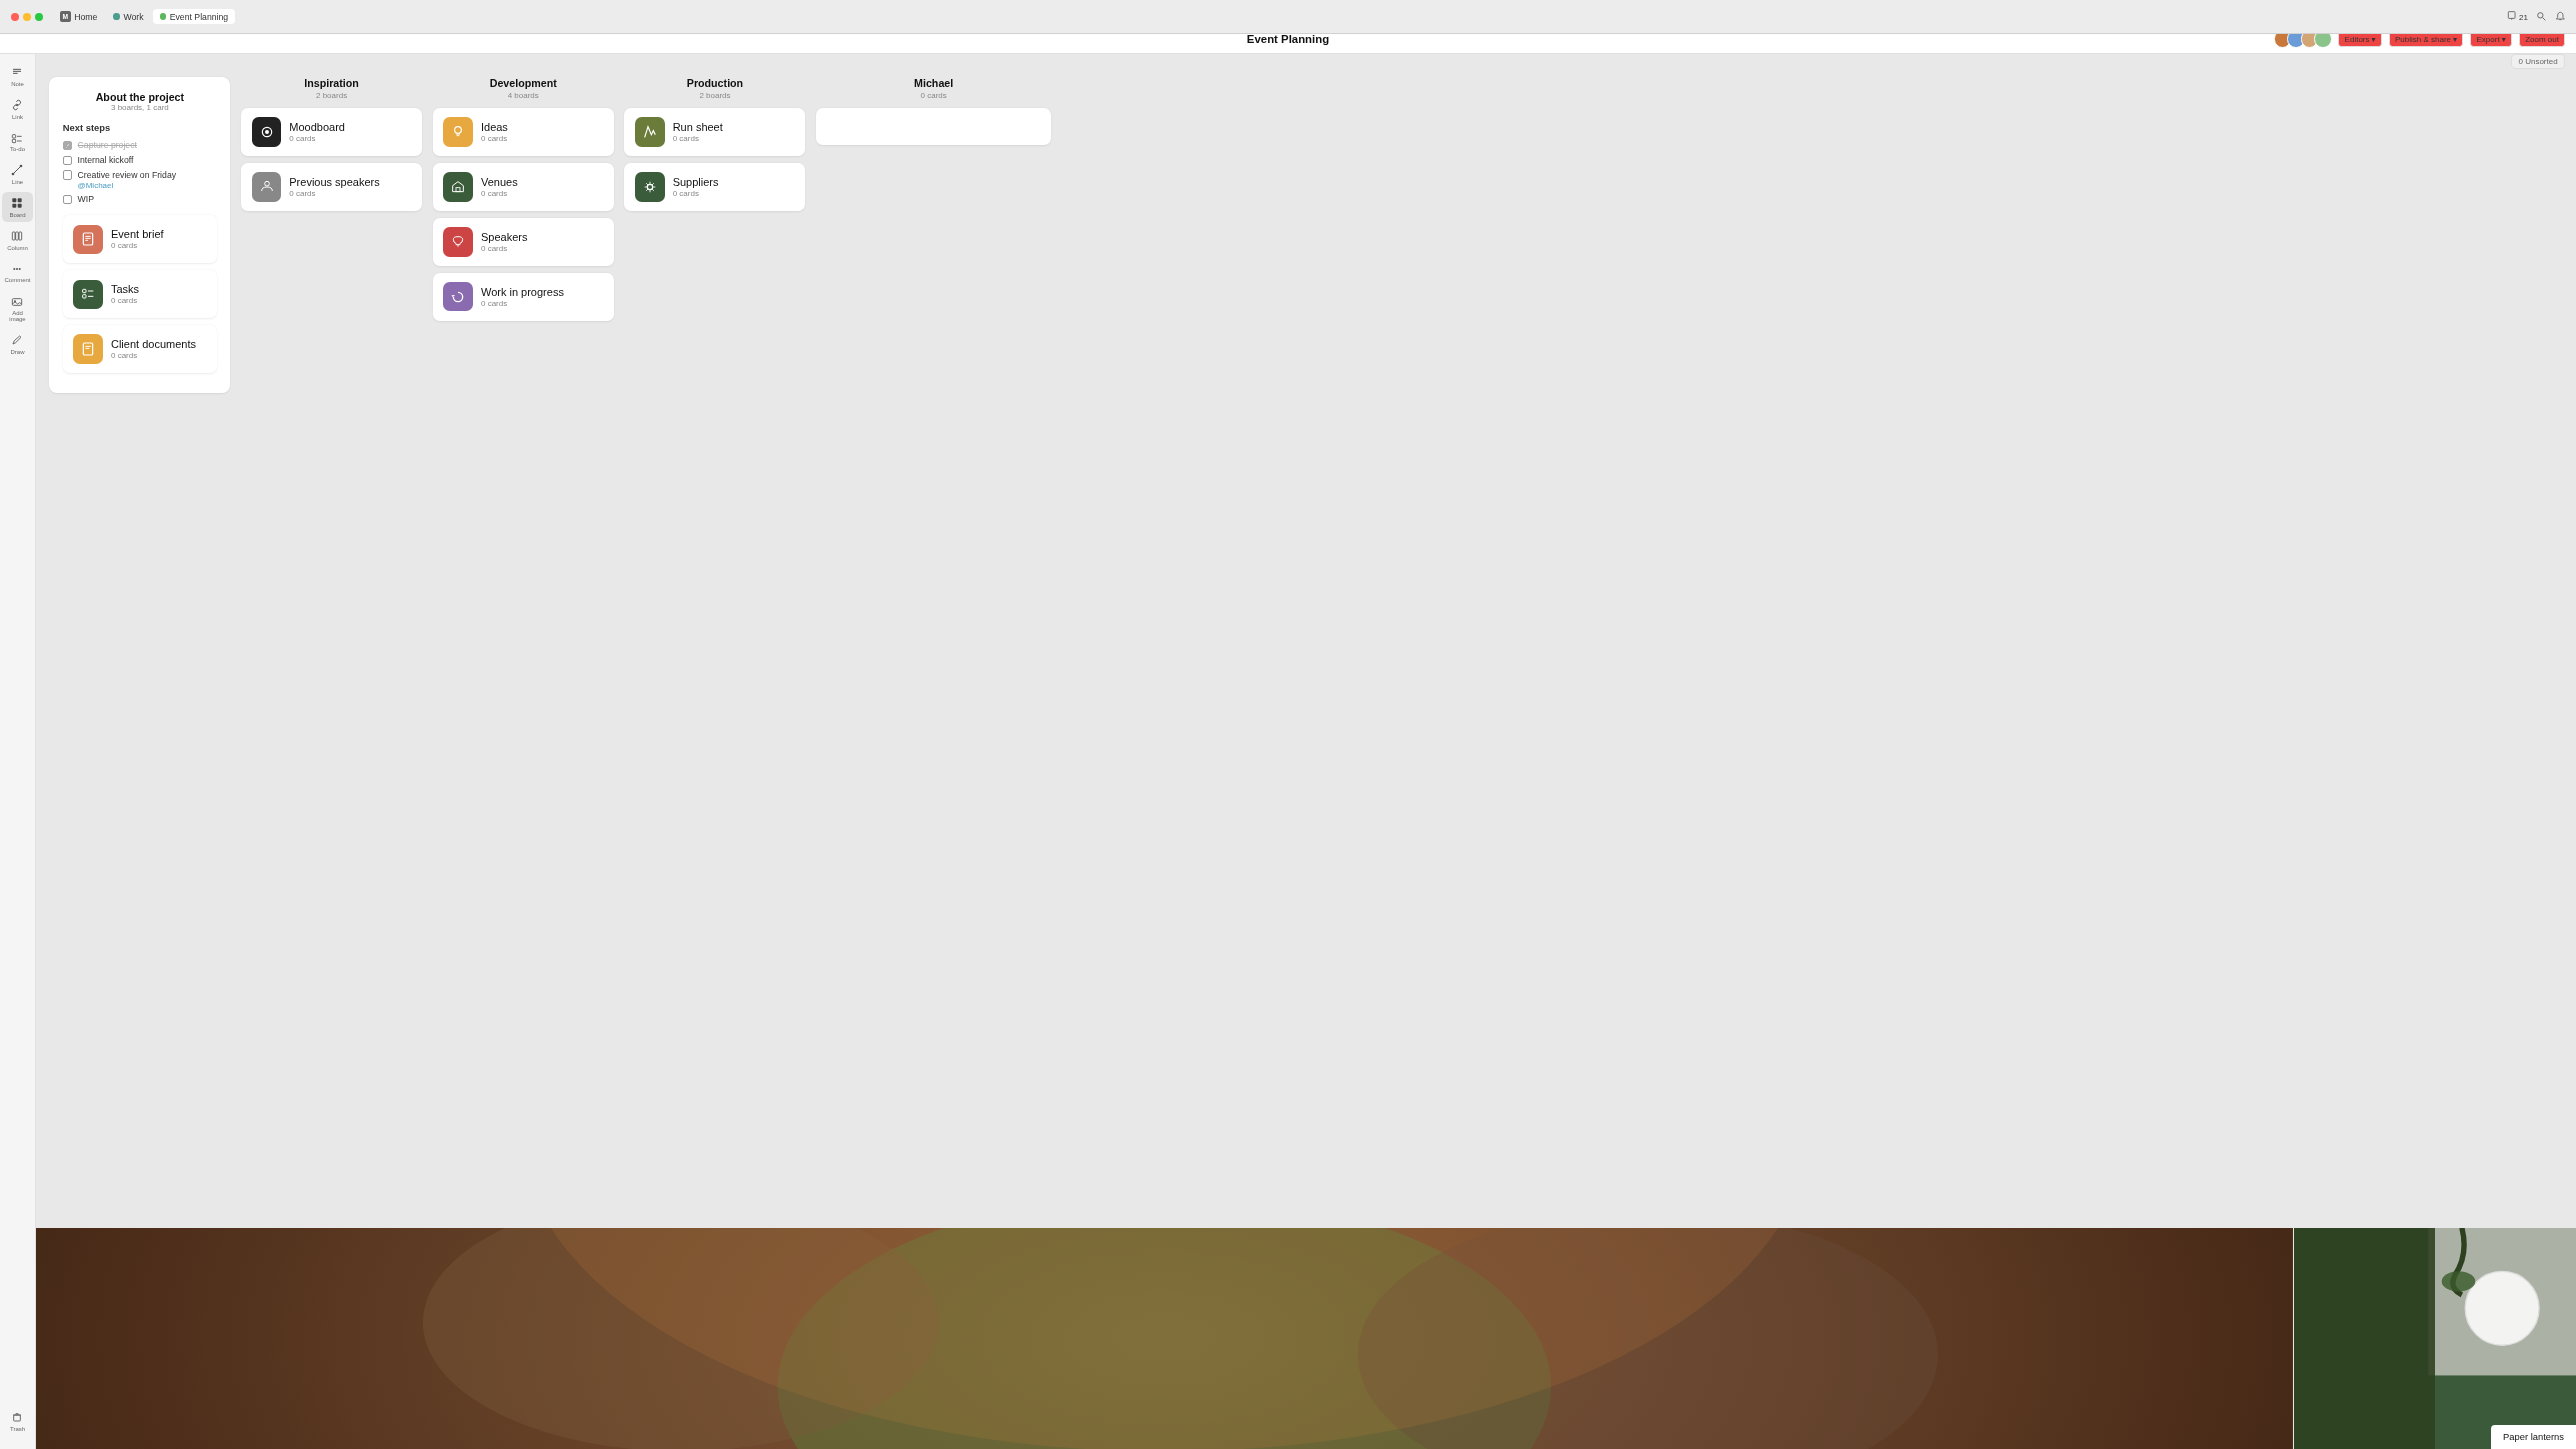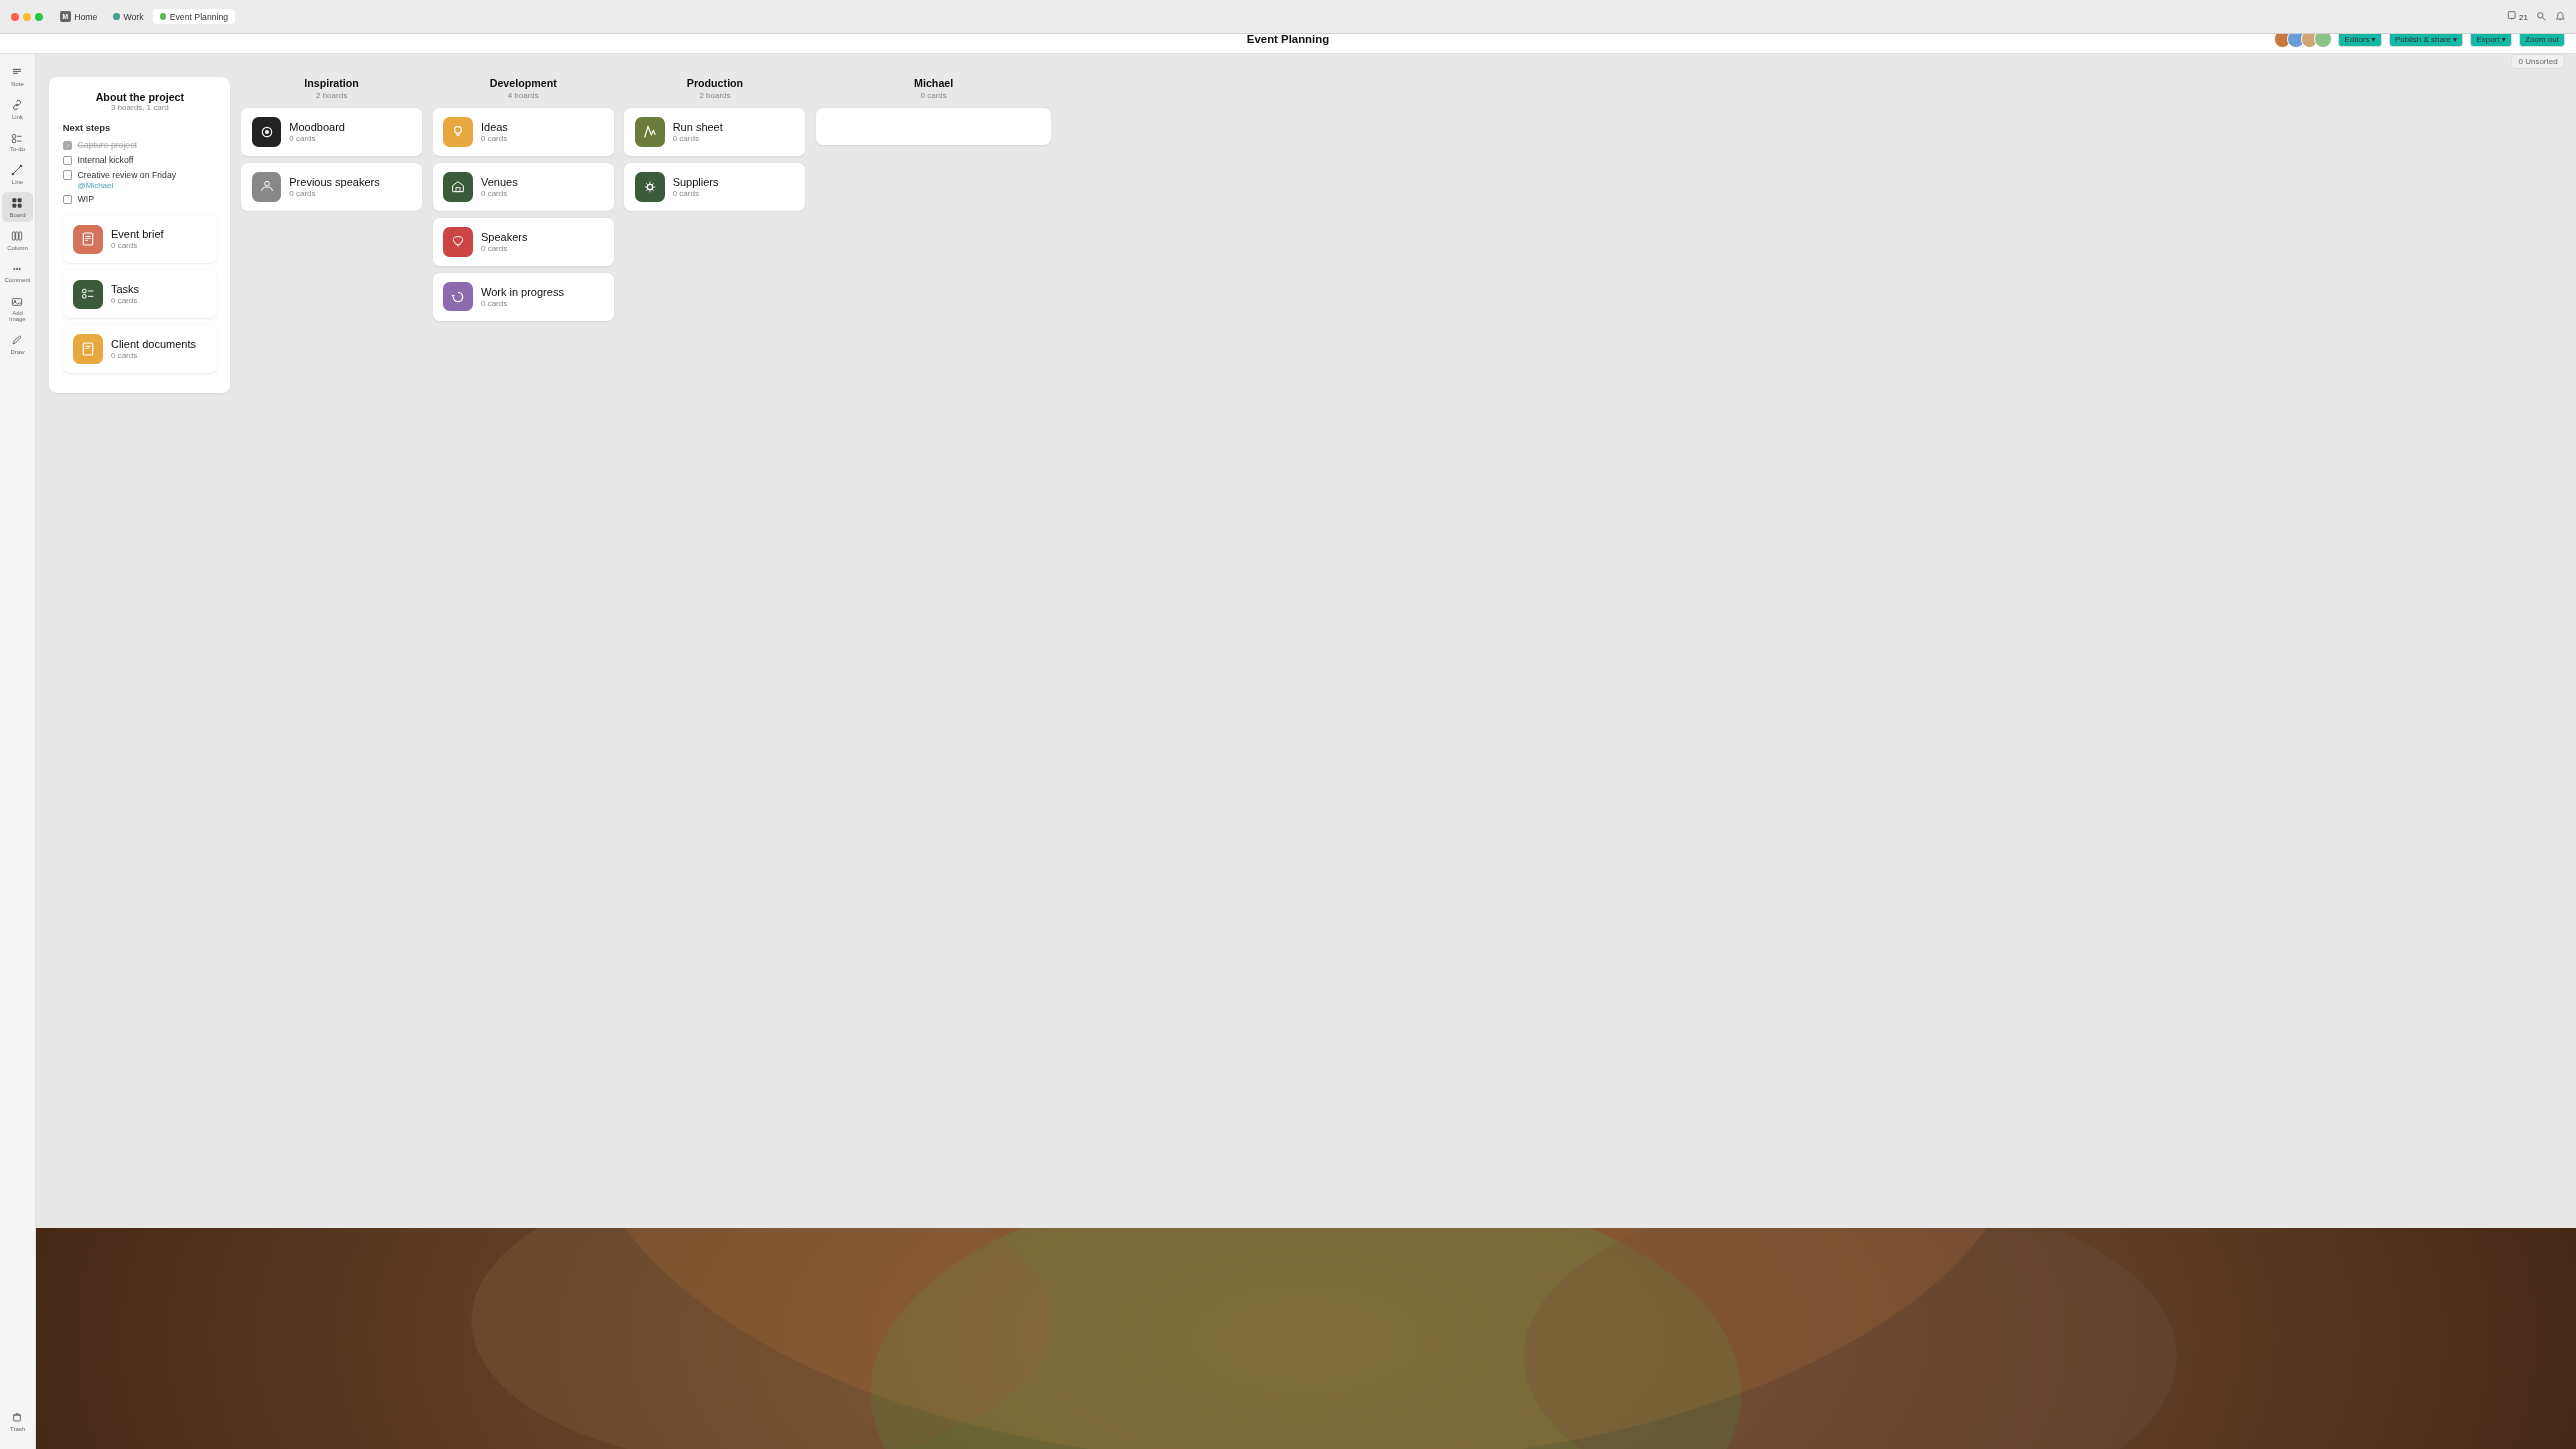--- a/index.html
+++ b/index.html
@@ -122,21 +122,21 @@
     .avatar-4 { background: #8bc48a; }
     .header-btn {
       font-size: 8px;
       color: #333;
       padding: 2.7px 5.4px;
       border-radius: 3.4px;
       cursor: pointer;
       display: flex;
       align-items: center;
       gap: 2px;
-      background: #14b8a6;
+      background: #ef4444;
       border: 0.7px solid #ddd;
     }
     .unsorted-badge {
       position: fixed;
       top: 54px;
       right: 10.7px;
       background: #f0f0f0;
       border: 0.7px solid #ddd;
       border-radius: 4px;
       padding: 2px 6.7px;
@@ -712,14 +712,39 @@
       <rect x="0" y="200" width="700" height="130" fill="#5a3520" opacity="0.7"></rect>
 
       <ellipse cx="350" cy="180" rx="120" ry="60" fill="#5a7a3a" opacity="0.5"></ellipse>
       <ellipse cx="200" cy="160" rx="80" ry="40" fill="#7a5a3a" opacity="0.4"></ellipse>
       <ellipse cx="500" cy="170" rx="90" ry="45" fill="#6a4a3a" opacity="0.4"></ellipse>
 
       <ellipse cx="350" cy="100" rx="200" ry="100" fill="#d4843a" opacity="0.15"></ellipse>
     </svg>
   </div>
 
+  <div style="width:282px; position:relative; overflow:hidden; background:#2d4a2d; margin-left: 1.3px;">
+    <svg width="100%" height="100%" viewBox="0 0 420 330" preserveAspectRatio="xMidYMid slice">
+      <defs>
+        <radialGradient id="rg2" cx="70%" cy="30%" r="60%">
+          <stop offset="0%" stop-color="#ccc" stop-opacity="0.9"></stop>
+          <stop offset="100%" stop-color="#2d4a2d"></stop>
+        </radialGradient>
+      </defs>
+      <rect width="420" height="330" fill="#3a5a3a"></rect>
+
+      <rect x="200" y="0" width="220" height="220" fill="#c8c8c0" opacity="0.8"></rect>
+
+      <rect x="0" y="0" width="210" height="330" fill="#2d4020" opacity="0.9"></rect>
+
+      <circle cx="310" cy="120" r="55" fill="white" opacity="0.85"></circle>
+      <circle cx="310" cy="120" r="55" fill="none" stroke="#ddd" stroke-width="2"></circle>
+
+      <path d="M250 0 Q260 40 240 70 Q230 90 250 100" fill="none" stroke="#2d4020" stroke-width="8"></path>
+      <ellipse cx="245" cy="80" rx="25" ry="15" fill="#3a5a2a" opacity="0.8"></ellipse>
+    </svg>
+    
+    <div style="position:absolute; bottom:0; right:0; background:white; padding:6.7px 12px; font-size:9.4px; color:#111; border-radius:4px 0 0 0;">
+      <span>Paper lanterns</span>
+    </div>
+  </div>
 </div>
 
 
 </body></html>

